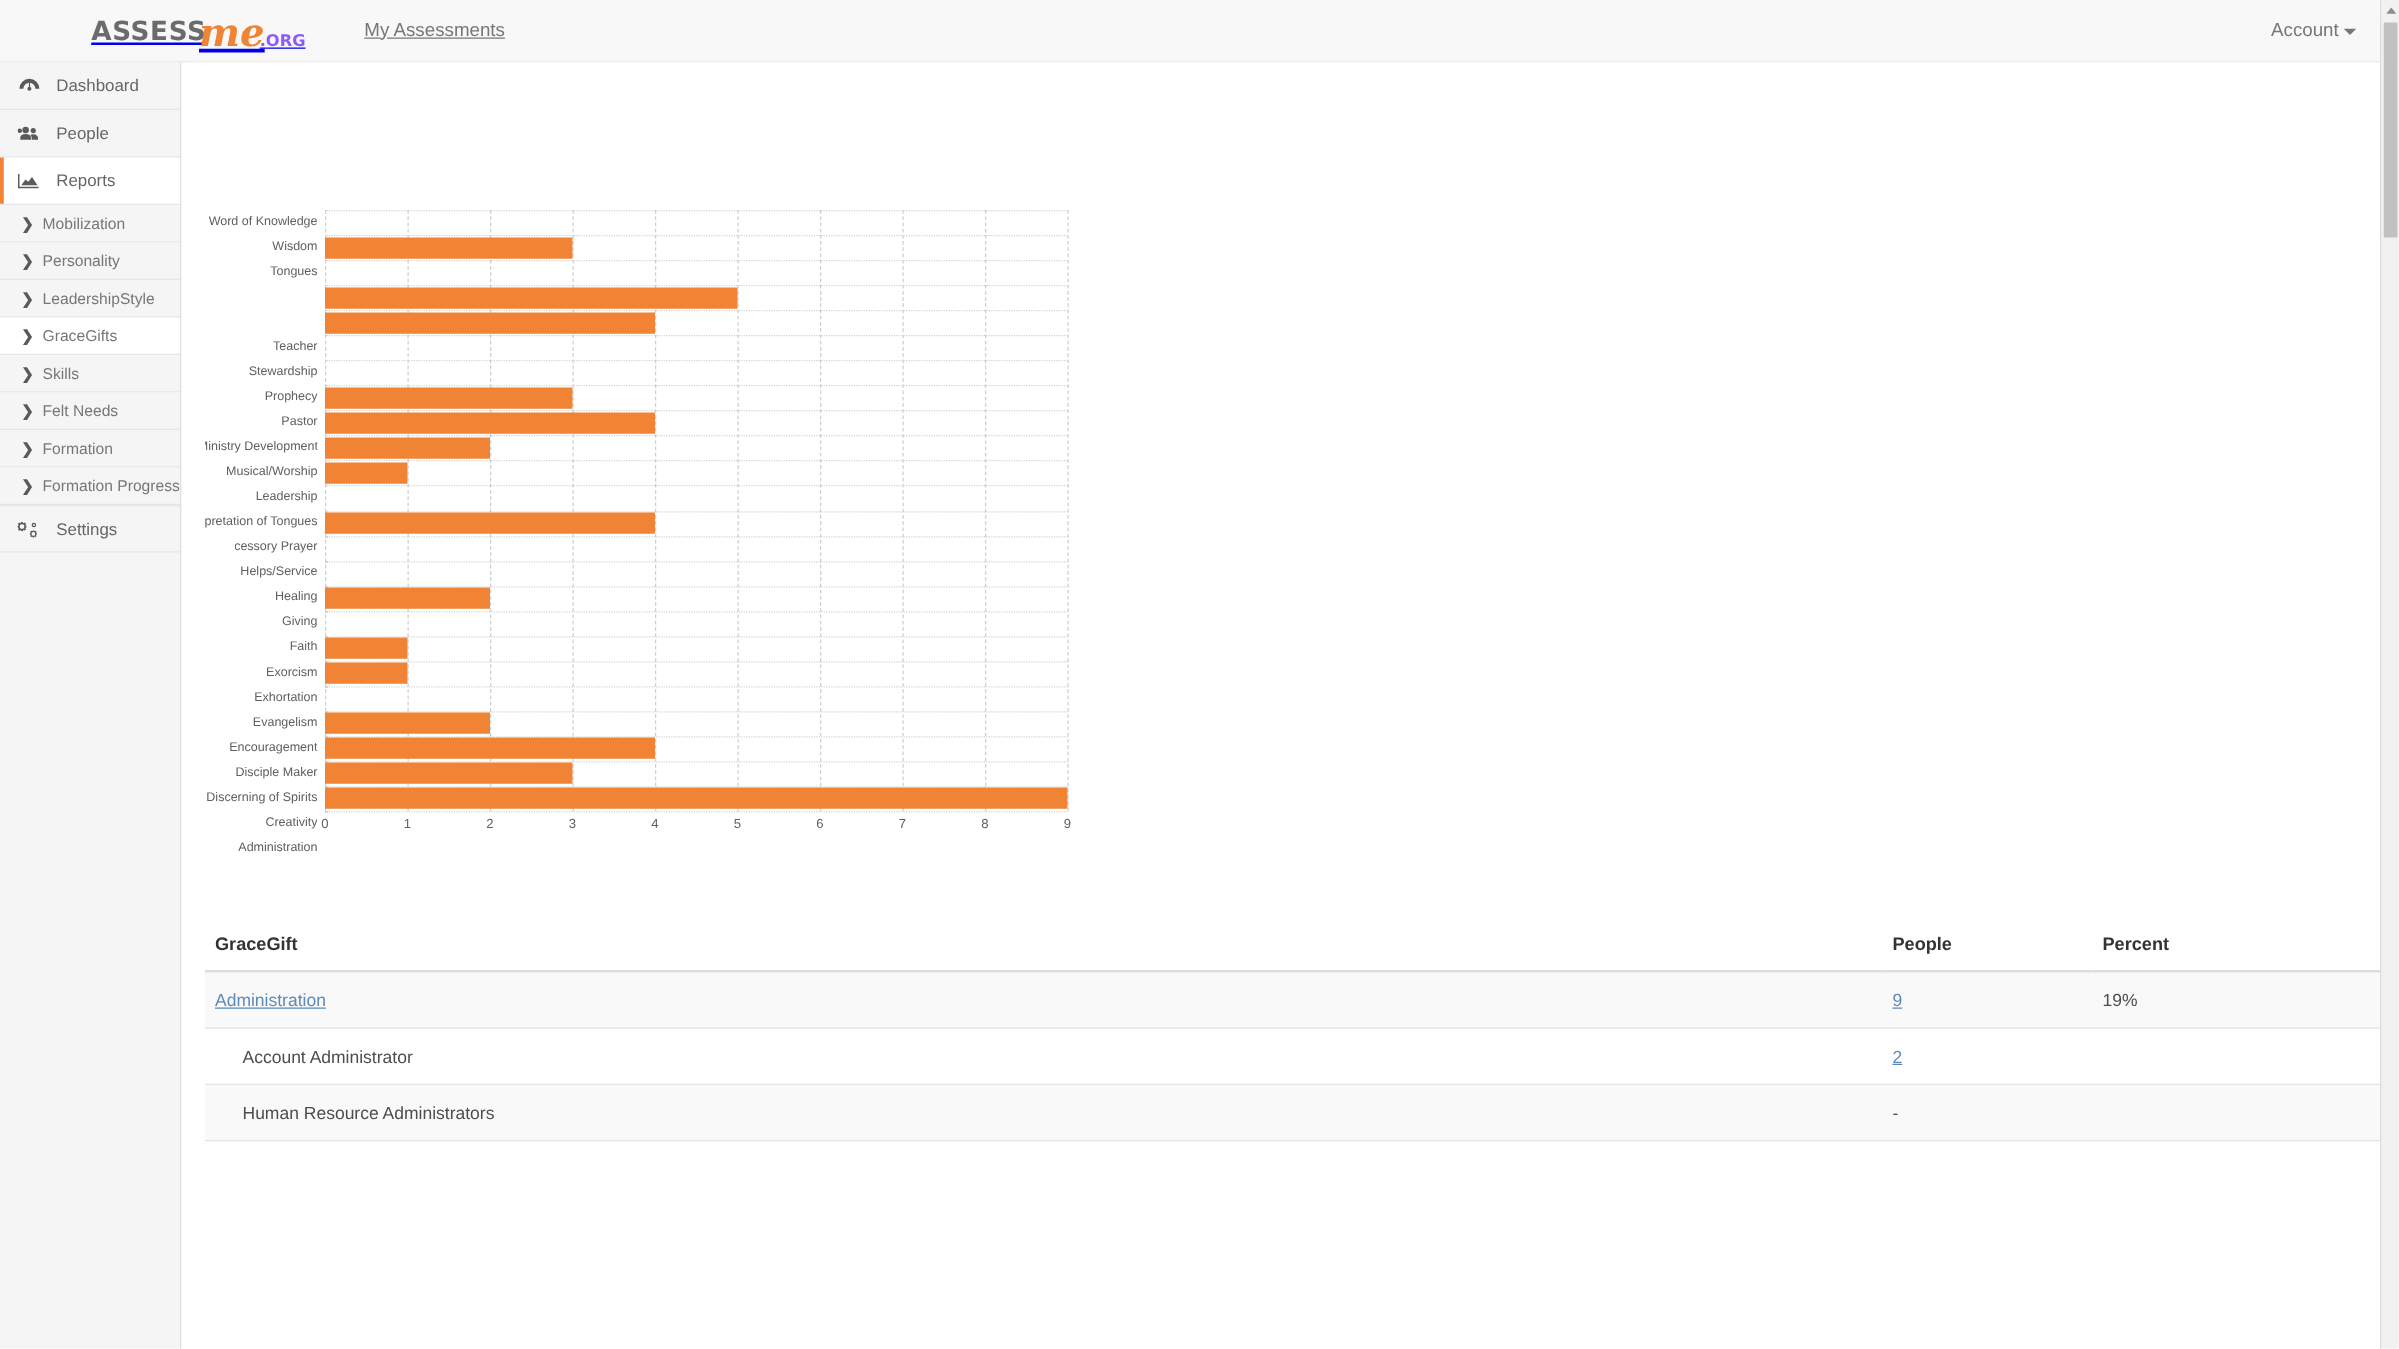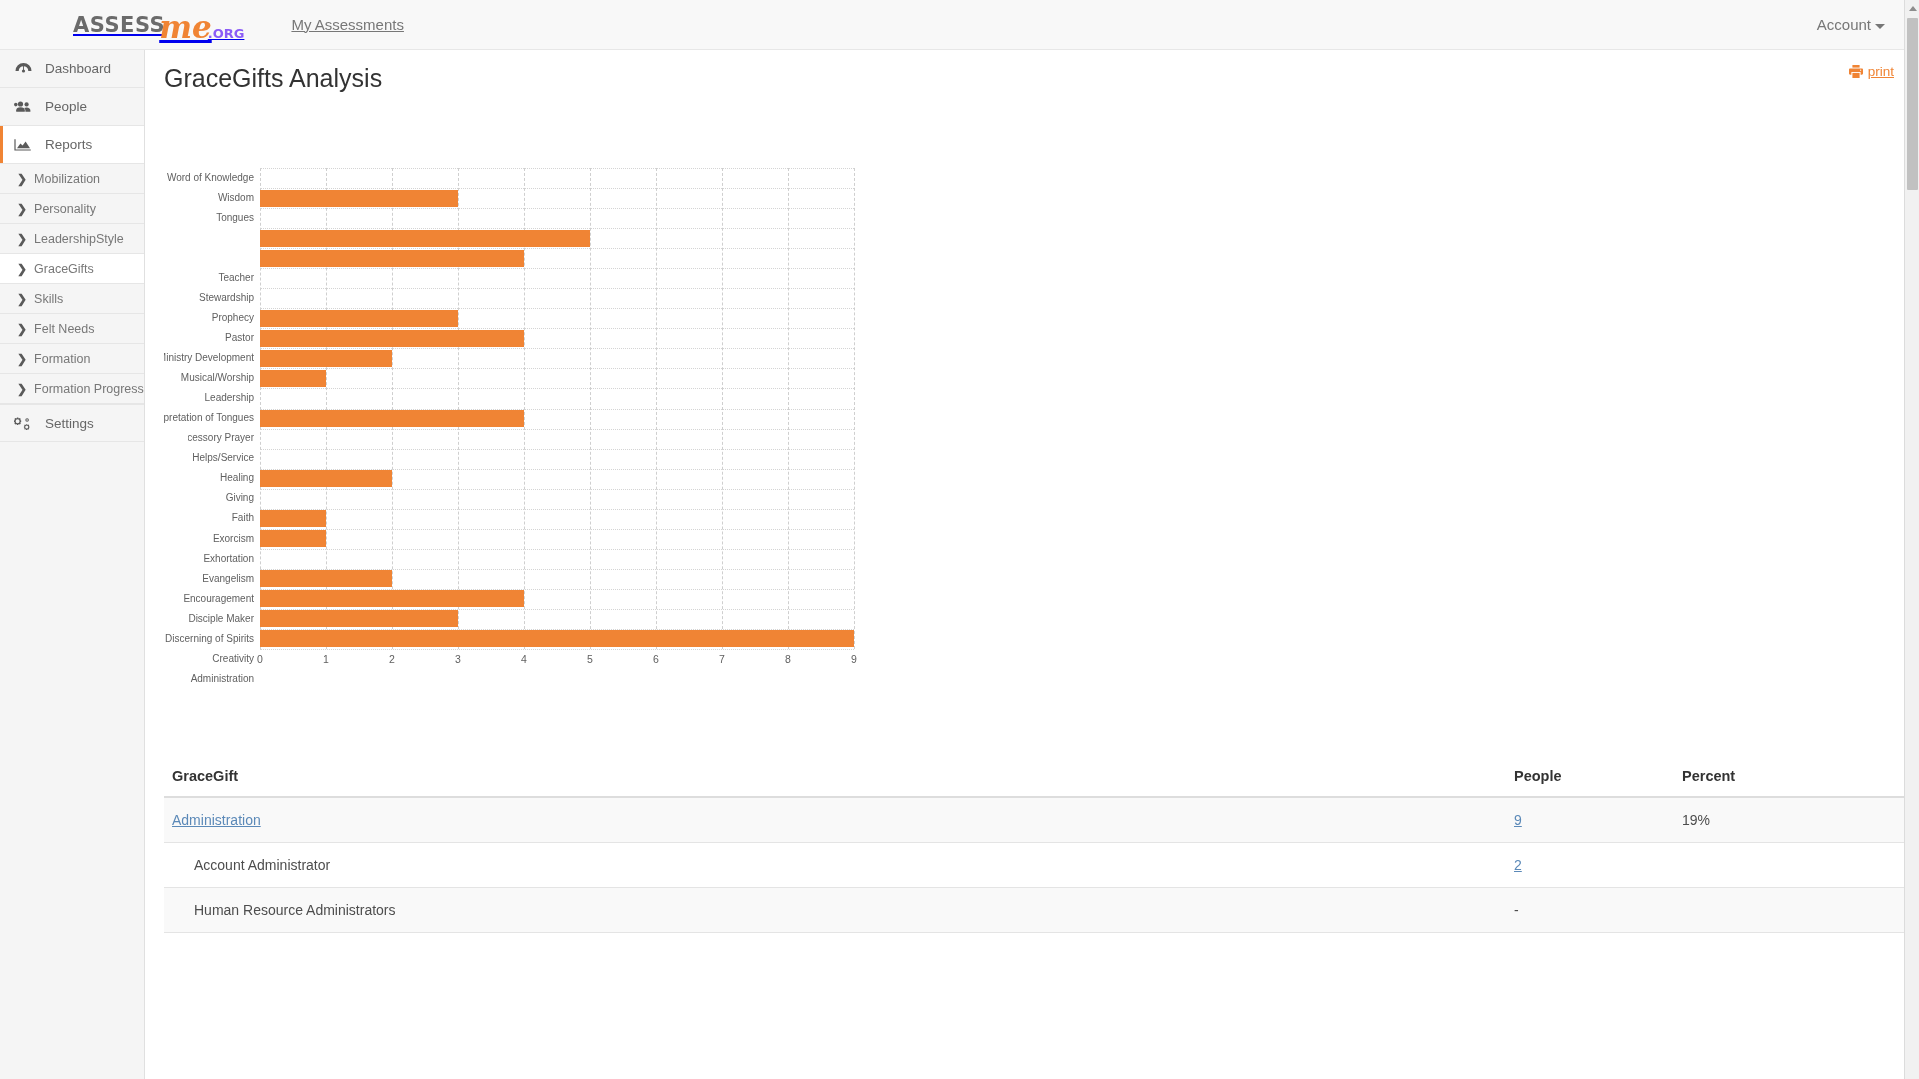--- a/index.html
+++ b/index.html
@@ -134,21 +134,21 @@
   .xticks {
     position: absolute; left: 0; right: 0; top: 483px; height: 20px;
   }
   .xtick {
     position: absolute; font-size: 10.5px; color: #606060;
     transform: translateX(-50%); top: 0;
   }
 
   
   .table-wrap {
-    position: absolute; left: 16px; top: 710px; width: 1740px;
+    position: absolute; left: 16px; top: 690px; width: 1740px;
   }
   table { width: 100%; border-collapse: collapse; }
   thead th {
     text-align: left; font-size: 14.5px; color: #333; font-weight: bold;
     padding: 8px 8px 12px 8px; border-bottom: 2px solid #dddddd;
   }
   tbody td {
     font-size: 14px; color: #4d4d4d; padding: 14px 8px;
     border-bottom: 1px solid #e4e4e4;
   }
@@ -268,33 +268,20 @@
           <path fill="#5a5a5a" d="M15.5 10.6l-.7-.4.4-.9-.7-.7-.9.4-.4-.7h-1l-.4.7-.9-.4-.7.7.4.9-.7.4v1l.7.4-.4.9.7.7.9-.4.4.7h1l.4-.7.9.4.7-.7-.4-.9.7-.4zM12.7 12.6a1.5 1.5 0 1 1 0-3 1.5 1.5 0 0 1 0 3z"></path>
           <path fill="#5a5a5a" d="M13.1 2.2a1.8 1.8 0 1 0 0 3.6 1.8 1.8 0 0 0 0-3.6zm0 2.6a.8.8 0 1 1 0-1.6.8.8 0 0 1 0 1.6z"></path>
         </svg>
     </span>
     <span>Settings</span>
   </div>
 </div>
 
 <div class="content">
 
-  <div class="page-head">
-    <div class="page-title">GraceGifts Analysis</div>
-    <a class="print-btn" href="#">
-      <span class="pico">
-        <svg width="14" height="13" viewBox="0 0 14 13">
-            <path fill="#f08434" d="M3.4 0h7.2v2.6H3.4z"></path>
-            <path fill="#f08434" d="M1.1 3.5h11.8c.6 0 1.1.5 1.1 1.1v4c0 .6-.5 1.1-1.1 1.1h-1.3V6.9H2.4v2.8H1.1C.5 9.7 0 9.2 0 8.6v-4c0-.6.5-1.1 1.1-1.1zm10.5 1.1a.6.6 0 1 0 0 1.2.6.6 0 0 0 0-1.2z"></path>
-            <path fill="#f08434" d="M3.4 7.9h7.2V13H3.4z"></path>
-          </svg>
-      </span>
-      <span>print</span>
-    </a>
-  </div>
 
   <div class="chart-wrap">
     <div class="chart">
       <div class="cat-labels" id="catLabels">
           <div class="cat-label" style="height: 20.0417px; line-height: 20.0417px;">Word of Knowledge</div>
           <div class="cat-label" style="height: 20.0417px; line-height: 20.0417px;">Wisdom</div>
           <div class="cat-label" style="height: 20.0417px; line-height: 20.0417px; text-align: right;">Tongues</div>
           <div class="cat-label" style="height: 20.0417px; line-height: 20.0417px; margin-top: 40px;">Teacher</div>
           <div class="cat-label" style="height: 20.0417px; line-height: 20.0417px;">Stewardship</div>
           <div class="cat-label" style="height: 20.0417px; line-height: 20.0417px;">Prophecy</div>

